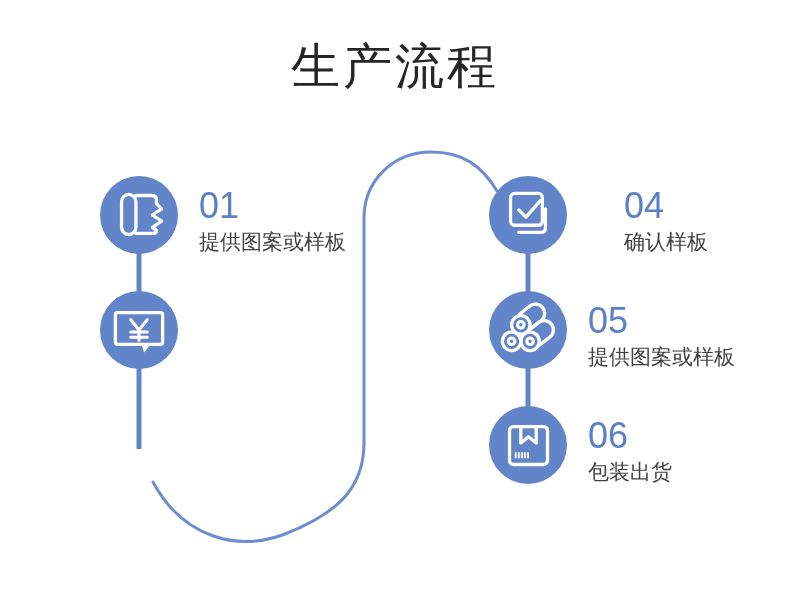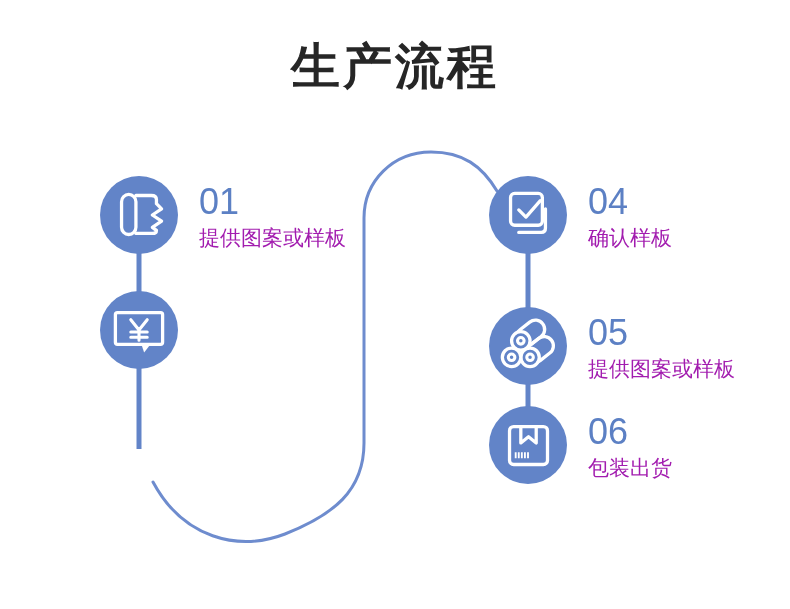--- a/index.html
+++ b/index.html
@@ -11,34 +11,34 @@
     background: #ffffff;
     overflow: hidden;
   }
   .page-title {
     position: absolute;
     top: 34px;
     left: 0;
     width: 100%;
     text-align: center;
     font-size: 49px;
-    font-weight: 700;
+    font-weight: 400;
     letter-spacing: 3px;
     color: #262626;
     margin: 0;
   }
   .connector-layer {
     position: absolute;
     inset: 0;
     z-index: 0;
   }
   .step {
     position: absolute;
     display: flex;
-    align-items: center;
+    align-items: flex-end;
     z-index: 1;
   }
   .step-circle {
     width: 78px;
     height: 78px;
     border-radius: 50%;
     background: #6284C8;
     display: flex;
     align-items: center;
     justify-content: center;
@@ -49,29 +49,29 @@
   .step-number {
     font-size: 36px;
     line-height: 1.1;
     font-weight: 500;
     color: #5C80C4;
   }
   .step-label {
     margin-top: 3px;
     font-size: 21px;
     line-height: 1.2;
-    color: #a21caf;
+    color: #404040;
     white-space: nowrap;
   }
   
   .pos-1 { left: 100px; top: 176px; }
   .pos-2 { left: 100px; top: 291px; }
   .pos-3 { left: 100px; top: 410px; }
-  .pos-4 { left: 489px; top: 176px; }
-  .pos-5 { left: 489px; top: 291px; margin-top: 16px; }
+  .pos-4 { left: 489px; top: 176px; gap: 36px; }
+  .pos-5 { left: 489px; top: 291px; }
   .pos-6 { left: 489px; top: 406px; }
   .icon-stroke { fill: none; stroke: #ffffff; stroke-width: 3.2; stroke-linecap: round; stroke-linejoin: round; }
 </style>
 </head>
 <body>
 
 <div class="canvas">
 
   <h1 class="page-title">生产流程</h1>
 

